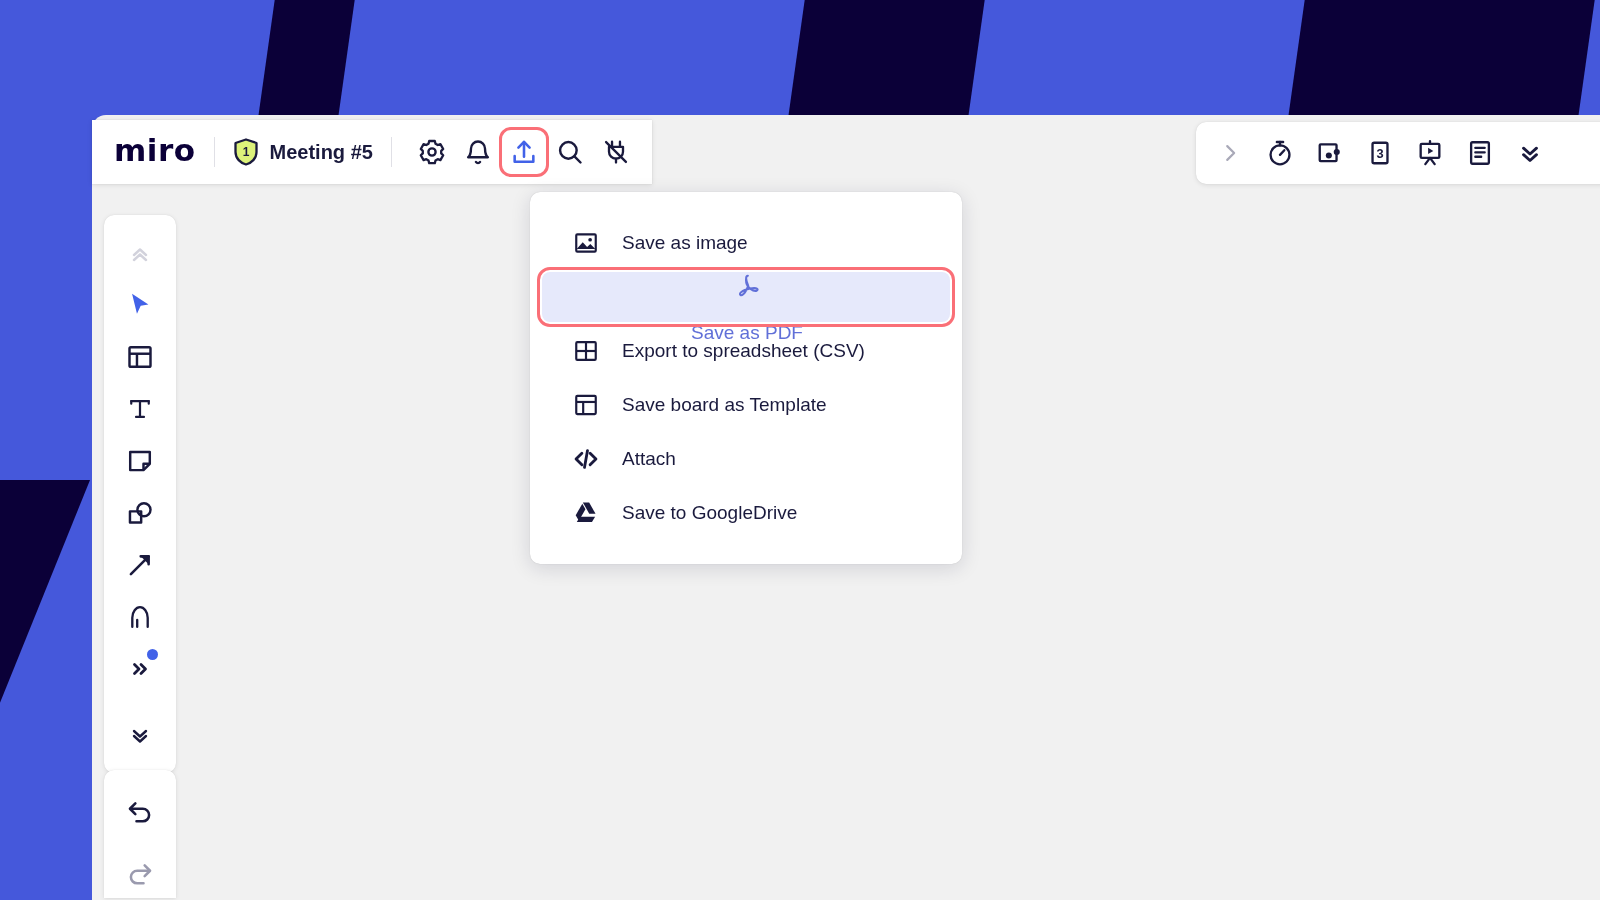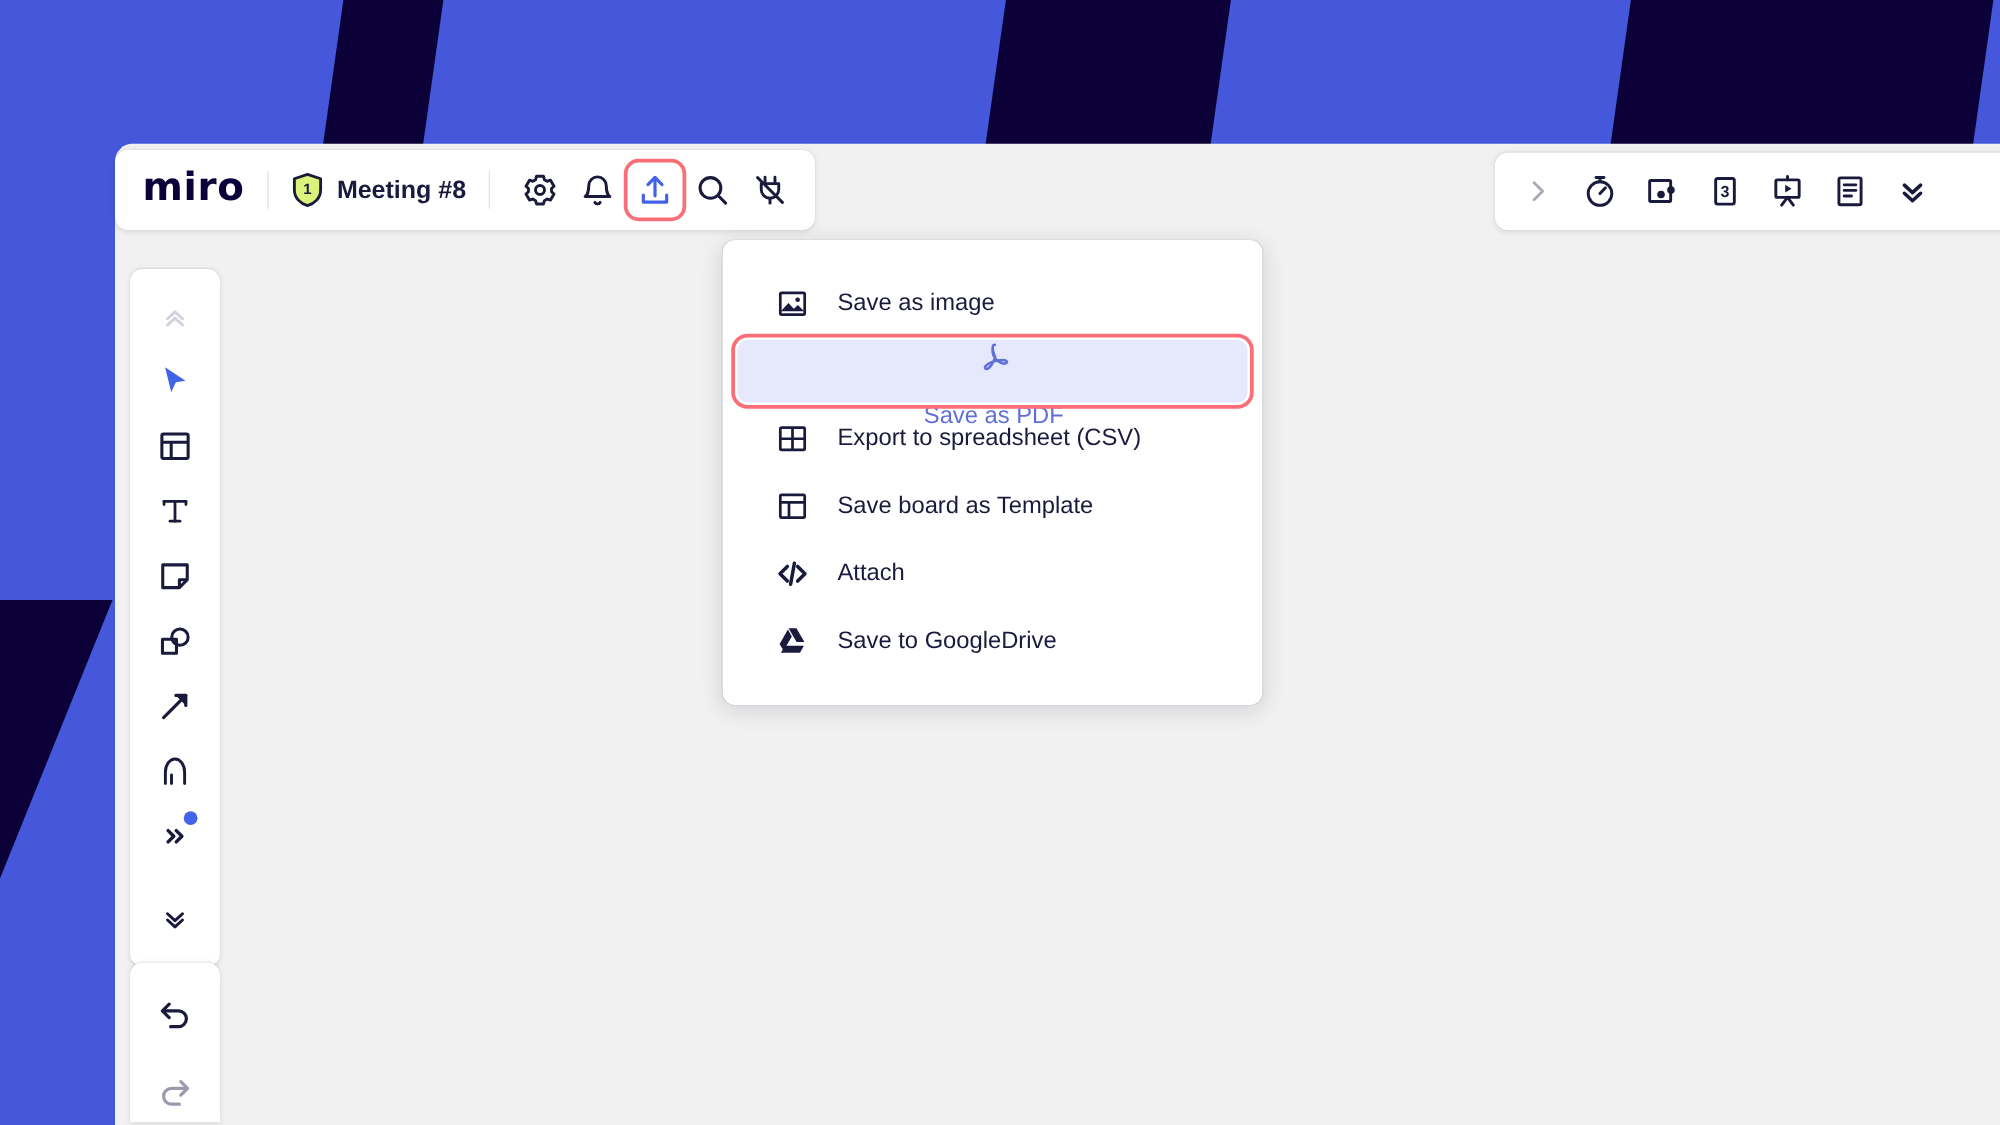--- a/index.html
+++ b/index.html
@@ -39,21 +39,21 @@
     overflow: hidden;
   }
 
   
   #header-bar {
     position: absolute;
     left: 92px;
     top: 120px;
     height: 64px;
     background: #FFFFFF;
-    border-radius: 10px;
+    border-radius: 0;
     box-shadow: 0 1px 5px rgba(0,0,0,0.10), 0 0 1px rgba(0,0,0,0.12);
     display: flex;
     align-items: center;
     padding: 0 14px 0 22px;
     gap: 2px;
     z-index: 30;
   }
 
   #miro-logo {
     font-family: "DejaVu Sans", sans-serif;
@@ -181,21 +181,20 @@
   #export-menu {
     position: absolute;
     left: 530px;
     top: 192px;
     width: 432px;
     background: #FFFFFF;
     border-radius: 10px;
     box-shadow: 0 4px 20px rgba(20,20,60,0.14), 0 0 1px rgba(0,0,0,0.22);
     padding: 22px 0 22px 0;
     z-index: 40;
-    margin-left: 48px;
   }
   .menu-row {
     height: 50px;
     display: flex;
     align-items: center;
     gap: 22px;
     padding: 0 28px 0 30px;
     margin: 4px 12px;
     border-radius: 8px;
     cursor: pointer;
@@ -244,21 +243,21 @@
 
   <div class="vdivider"></div>
 
   <div id="board-title-group">
     <span style="position:relative;display:block;width:26px;height:28px;">
       <svg width="26" height="28" viewBox="0 0 26 28">
         <path d="M13 1.5 L23.5 5 V14 C23.5 20.5 18.5 25 13 26.5 C7.5 25 2.5 20.5 2.5 14 V5 Z" fill="#DCF27A" stroke="#1A1A3D" stroke-width="2.3" stroke-linejoin="round"></path>
         <text x="13" y="17.5" text-anchor="middle" font-family="Liberation Sans, sans-serif" font-size="12" font-weight="700" fill="#1A1A3D">1</text>
       </svg>
     </span>
-    <span id="board-title">Meeting #8</span>
+    <span id="board-title">Meeting #5</span>
   </div>
 
   <div class="vdivider"></div>
 
   <button class="icon-btn">
     <span>
       <svg width="28" height="28" viewBox="0 0 24 24" fill="none" stroke="#1A1A3D" stroke-width="2" stroke-linejoin="round">
         <path d="M9.6 2.6 h4.8 l.6 2.3 1.9 1.1 2.3-.7 2.4 4.1-1.7 1.6v2.2l1.7 1.6-2.4 4.1-2.3-.7-1.9 1.1-.6 2.3H9.6l-.6-2.3-1.9-1.1-2.3.7-2.4-4.1 1.7-1.6v-2.2L2.4 9.4l2.4-4.1 2.3.7 1.9-1.1z"></path>
         <circle cx="12" cy="12" r="3.1"></circle>
       </svg>

